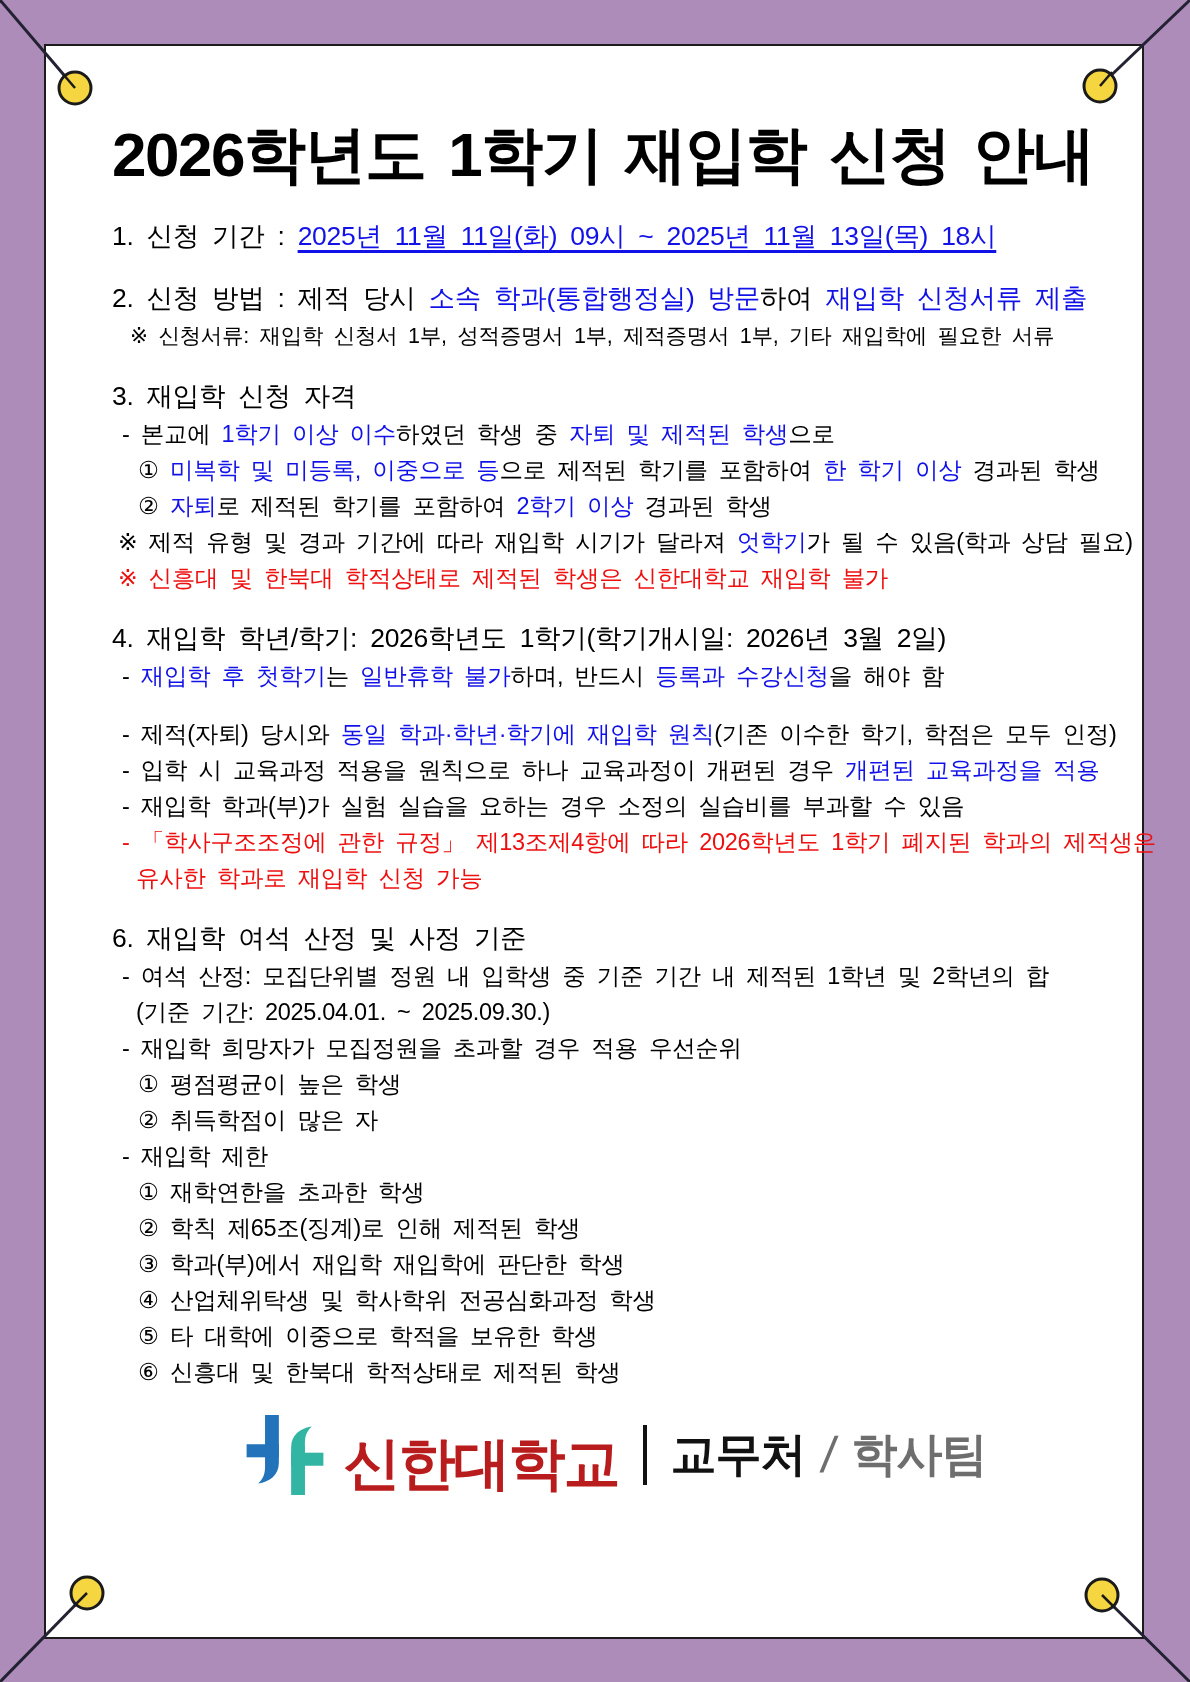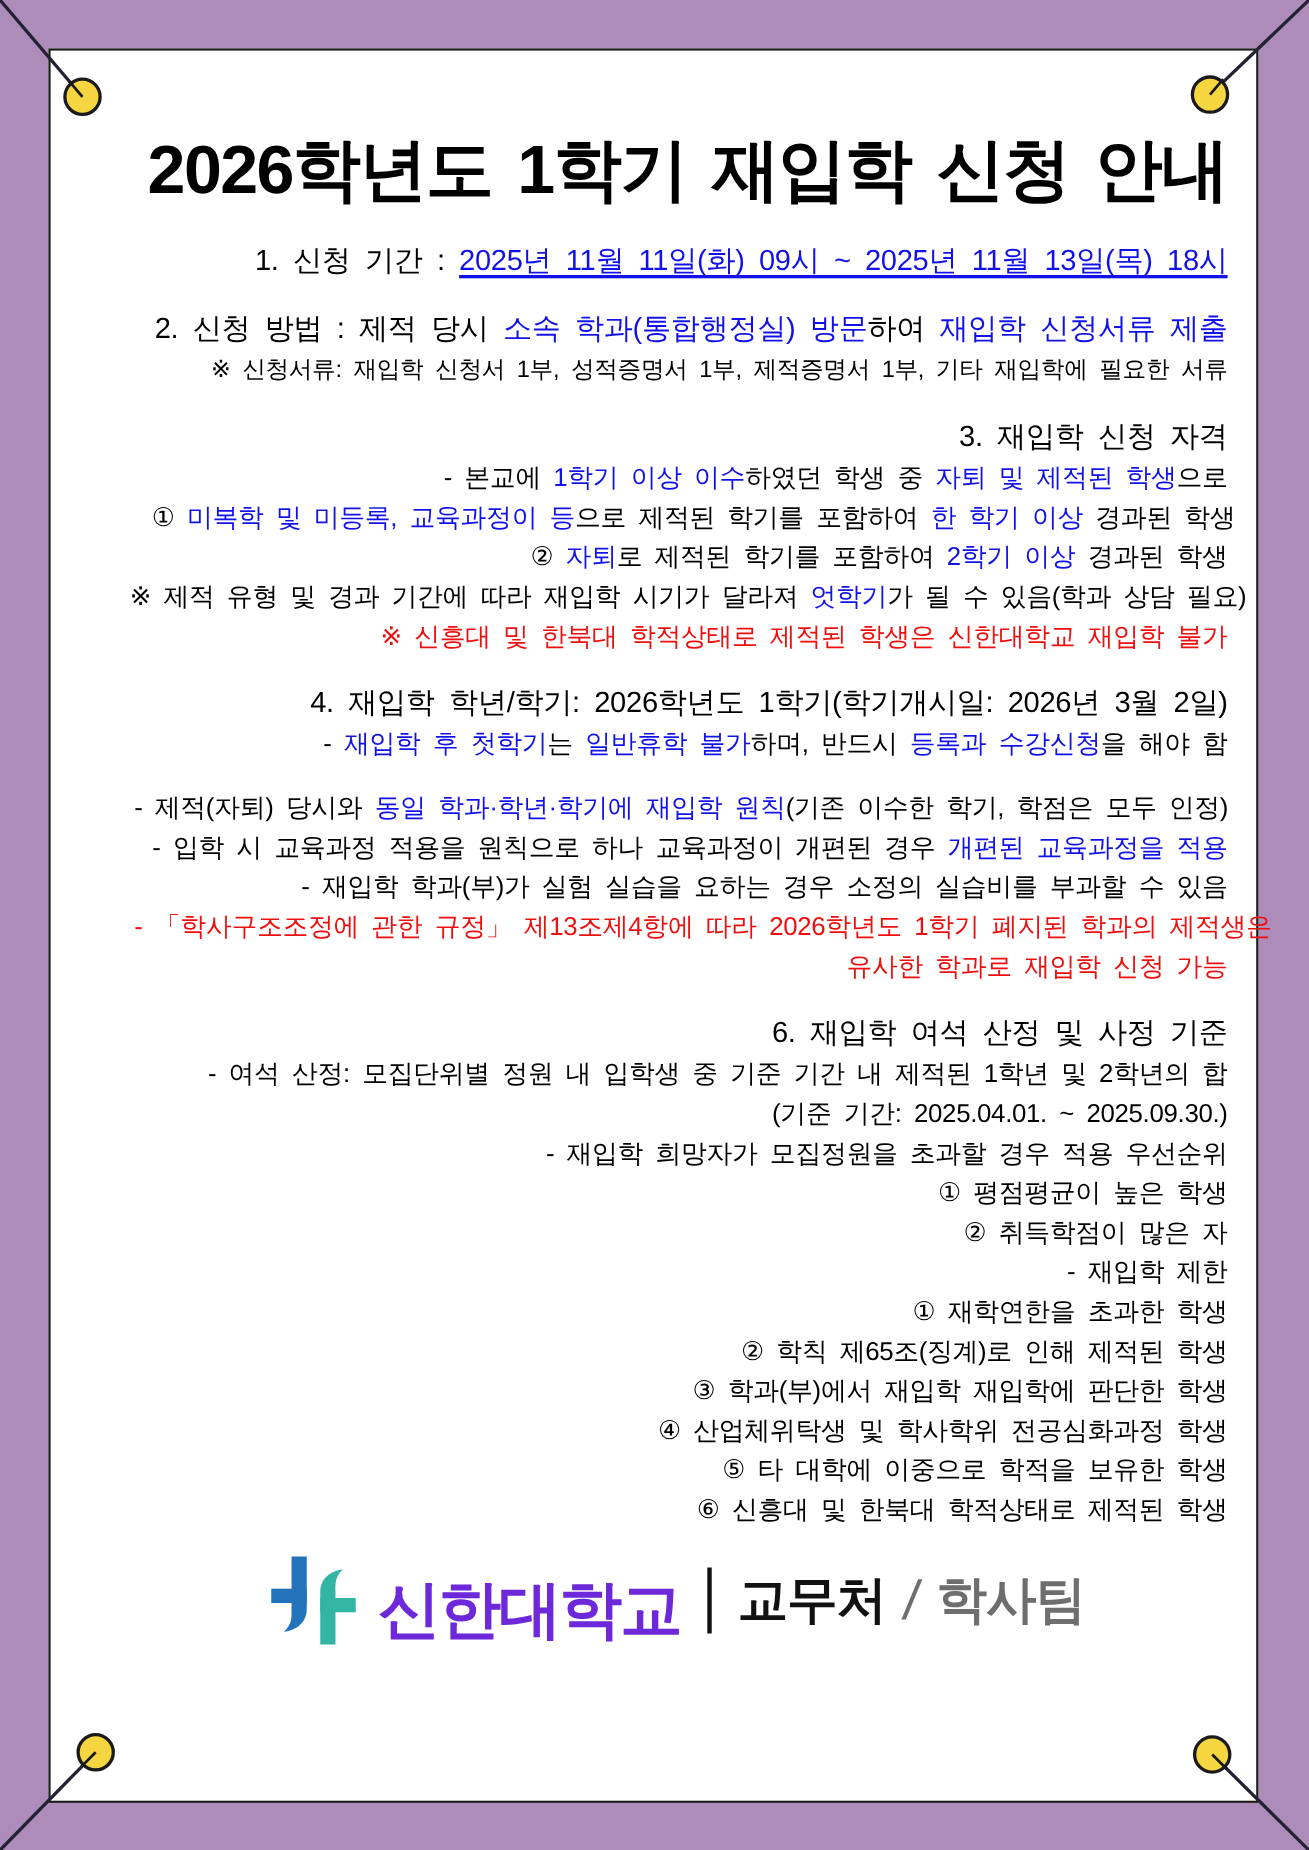--- a/index.html
+++ b/index.html
@@ -2,40 +2,40 @@
 <html style="--frame: #ad8cba; --blue: #1212e8; --red: #ee0f0f; --gray: #6e6e6e; --pin: #f6d640; --logo-blue: #2273b9; --logo-teal: #32b5a3;"><head>
 <meta charset="utf-8">
 <style>
   :root{
     --frame:#ad8cba; --ink:#0d0d0d; --blue:#1212e8; --red:#ee0f0f; --gray:#6e6e6e;
     --pin:#f6d640; --line:#222233; --logo-blue:#2273b9; --logo-teal:#32b5a3;
   }
   *{margin:0;padding:0;box-sizing:border-box;}
   html,body{background:#ffffff;}
   body{font-family:"Liberation Sans","DejaVu Sans",sans-serif;}
-  .canvas{position:relative;width:1190px;height:1682px;background:var(--frame);overflow:hidden;text-align:right;}
+  .canvas{position:relative;width:1190px;height:1682px;background:var(--frame);overflow:hidden;}
   .paper{position:absolute;left:44px;top:44px;width:1100px;height:1595px;background:#ffffff;border:2px solid #1c1c1c;}
   .content{padding:70px 26px 0 66px;}
   .doc-title{font-size:62px;font-weight:800;line-height:1.26;letter-spacing:-1.5px;word-spacing:7px;color:#000;margin:0 0 14px 0;white-space:nowrap;}
   .doc-section{margin-top:22px;}
   .line{font-size:23.5px;line-height:36px;letter-spacing:-0.3px;word-spacing:5px;color:#000;white-space:nowrap;}
   .lvl-h{font-size:26.5px;line-height:40px;font-weight:700;padding-left:0;word-spacing:6px;}
   .lvl-dash{padding-left:10px;}
   .lvl-circ{padding-left:26px;}
   .lvl-cont{padding-left:24px;}
   .lvl-ast{padding-left:6px;}
   .lvl-note{padding-left:18px;font-size:21.5px;}
   .c-k{color:#000;}
   .c-b{color:var(--blue);}
   .c-r{color:var(--red);}
   .w7{font-weight:400;}
   .ul{text-decoration:underline;text-decoration-thickness:2.5px;text-underline-offset:5px;}
   .pins-overlay{position:absolute;left:0;top:0;width:1190px;height:1682px;pointer-events:none;}
   .footer{margin-top:16px;display:flex;align-items:center;justify-content:center;gap:16px;}
-  .footer .uni{font-size:57px;font-weight:800;letter-spacing:-2px;color:#6d28d9;margin-top:20px;}
+  .footer .uni{font-size:57px;font-weight:800;letter-spacing:-2px;color:#b91c1c;margin-top:20px;}
   .footer .divbar{display:inline-block;width:4px;height:60px;background:#111;margin:0 8px;}
   .footer .office{font-size:46px;font-weight:800;letter-spacing:-1px;color:#111;}
   .footer .slash{font-size:50px;font-weight:400;color:var(--gray);transform:skewX(-8deg);}
   .footer .team{font-size:46px;font-weight:600;letter-spacing:-1px;color:var(--gray);}
 </style>
 </head>
 <body>
 
 <div class="canvas">
 
@@ -48,21 +48,21 @@
           <section class="doc-section">
             <div class="line lvl-h"><span class="c-k w7">1. 신청 기간 : </span><span class="c-b w7 ul">2025년 11월 11일(화) 09시 ~ 2025년 11월 13일(목) 18시</span></div>
           </section>
           <section class="doc-section">
             <div class="line lvl-h"><span class="c-k w7">2. 신청 방법 : 제적 당시 </span><span class="c-b w7">소속 학과(통합행정실) 방문</span><span class="c-k w7">하여 </span><span class="c-b w7">재입학 신청서류 제출</span></div>
             <div class="line lvl-note"><span class="c-k">※ 신청서류: 재입학 신청서 1부, 성적증명서 1부, 제적증명서 1부, 기타 재입학에 필요한 서류</span></div>
           </section>
           <section class="doc-section">
             <div class="line lvl-h"><span class="c-k w7">3. 재입학 신청 자격</span></div>
             <div class="line lvl-dash"><span class="c-k">- 본교에 </span><span class="c-b w7">1학기 이상 이수</span><span class="c-k">하였던 학생 중 </span><span class="c-b w7">자퇴 및 제적된 학생</span><span class="c-k">으로</span></div>
-            <div class="line lvl-circ"><span class="c-k">① </span><span class="c-b w7">미복학 및 미등록, 교육과정이 등</span><span class="c-k">으로 제적된 학기를 포함하여 </span><span class="c-b w7">한 학기 이상</span><span class="c-k"> 경과된 학생</span></div>
+            <div class="line lvl-circ"><span class="c-k">① </span><span class="c-b w7">미복학 및 미등록, 이중으로 등</span><span class="c-k">으로 제적된 학기를 포함하여 </span><span class="c-b w7">한 학기 이상</span><span class="c-k"> 경과된 학생</span></div>
             <div class="line lvl-circ"><span class="c-k">② </span><span class="c-b w7">자퇴</span><span class="c-k">로 제적된 학기를 포함하여 </span><span class="c-b w7">2학기 이상</span><span class="c-k"> 경과된 학생</span></div>
             <div class="line lvl-ast"><span class="c-k w7">※ 제적 유형 및 경과 기간에 따라 재입학 시기가 달라져 </span><span class="c-b w7">엇학기</span><span class="c-k w7">가 될 수 있음(학과 상담 필요)</span></div>
             <div class="line lvl-ast"><span class="c-r w7">※ 신흥대 및 한북대 학적상태로 제적된 학생은 신한대학교 재입학 불가</span></div>
           </section>
           <section class="doc-section">
             <div class="line lvl-h"><span class="c-k w7">4. 재입학 학년/학기: 2026학년도 1학기(학기개시일: 2026년 3월 2일)</span></div>
             <div class="line lvl-dash"><span class="c-k">- </span><span class="c-b w7">재입학 후 첫학기</span><span class="c-k">는 </span><span class="c-b w7">일반휴학 불가</span><span class="c-k">하며, 반드시 </span><span class="c-b w7">등록과 수강신청</span><span class="c-k">을 해야 함</span></div>
           </section>
           <section class="doc-section">
             <div class="line lvl-dash"><span class="c-k">- 제적(자퇴) 당시와 </span><span class="c-b w7">동일 학과·학년·학기에 재입학 원칙</span><span class="c-k">(기존 이수한 학기, 학점은 모두 인정)</span></div>

